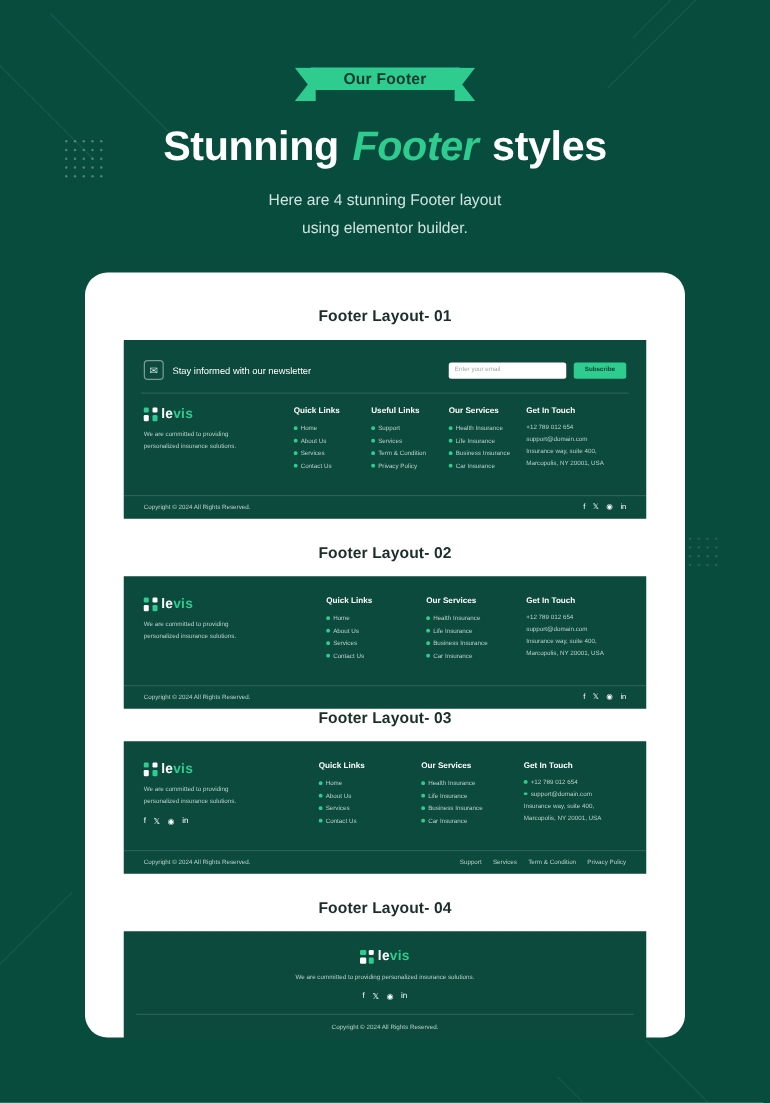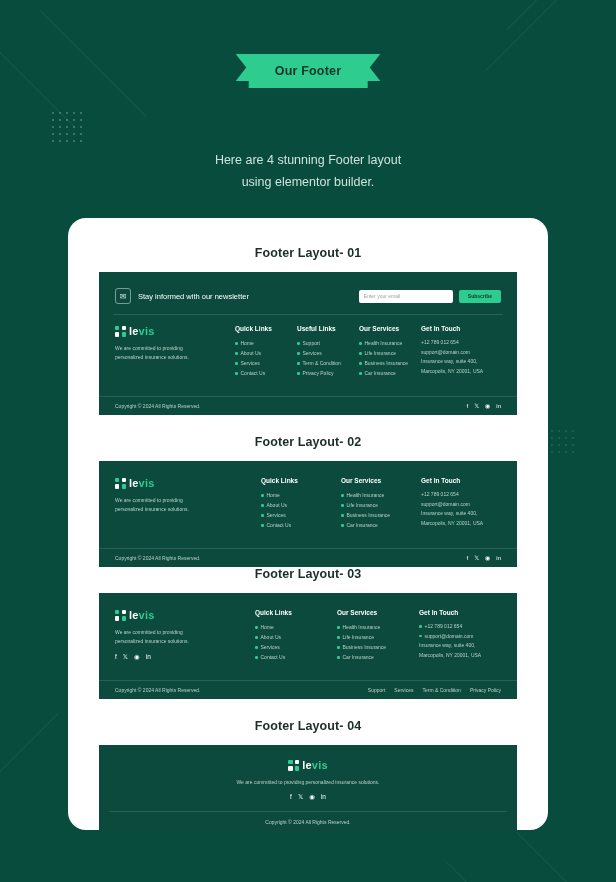--- a/index.html
+++ b/index.html
@@ -59,21 +59,21 @@
     display: flex; align-items: center;
   }
   .ribbon {
     position: relative;
     background: #2ecc8f;
     color: #08372d;
     font-size: 12.5px;
     font-weight: 700;
     letter-spacing: .2px;
     padding: 7px 26px;
-    height: 34px;
+    height: 18px;
     display: flex; align-items: center; justify-content: center;
   }
   .ribbon::before, .ribbon::after {
     content: "";
     position: absolute; top: 0;
     width: 17px; height: 27px;
     background: #2ecc8f;
   }
   .ribbon::before { left: -13px; clip-path: polygon(0 0, 100% 0, 100% 100%, 0 100%, 62% 50%); }
   .ribbon::after  { right: -13px; clip-path: polygon(0 0, 100% 0, 38% 50%, 100% 100%, 0 100%); }
@@ -259,20 +259,25 @@
     <i></i>
       <i></i>
       <i></i>
       <i></i>
   </div>
 
   <div class="ribbon-wrap">
     <div class="ribbon">Our Footer</div>
   </div>
 
+  <div class="headline">
+    <span>Stunning</span>
+    <span class="em">Footer</span>
+    <span>styles</span>
+  </div>
 
   <div class="subline">
     <div>Here are 4 stunning Footer layout</div>
     <div>using elementor builder.</div>
   </div>
 
   <div class="card">
 
     <div style="padding-top:28px;">
       <div class="layout-title">Footer Layout- 01</div>

